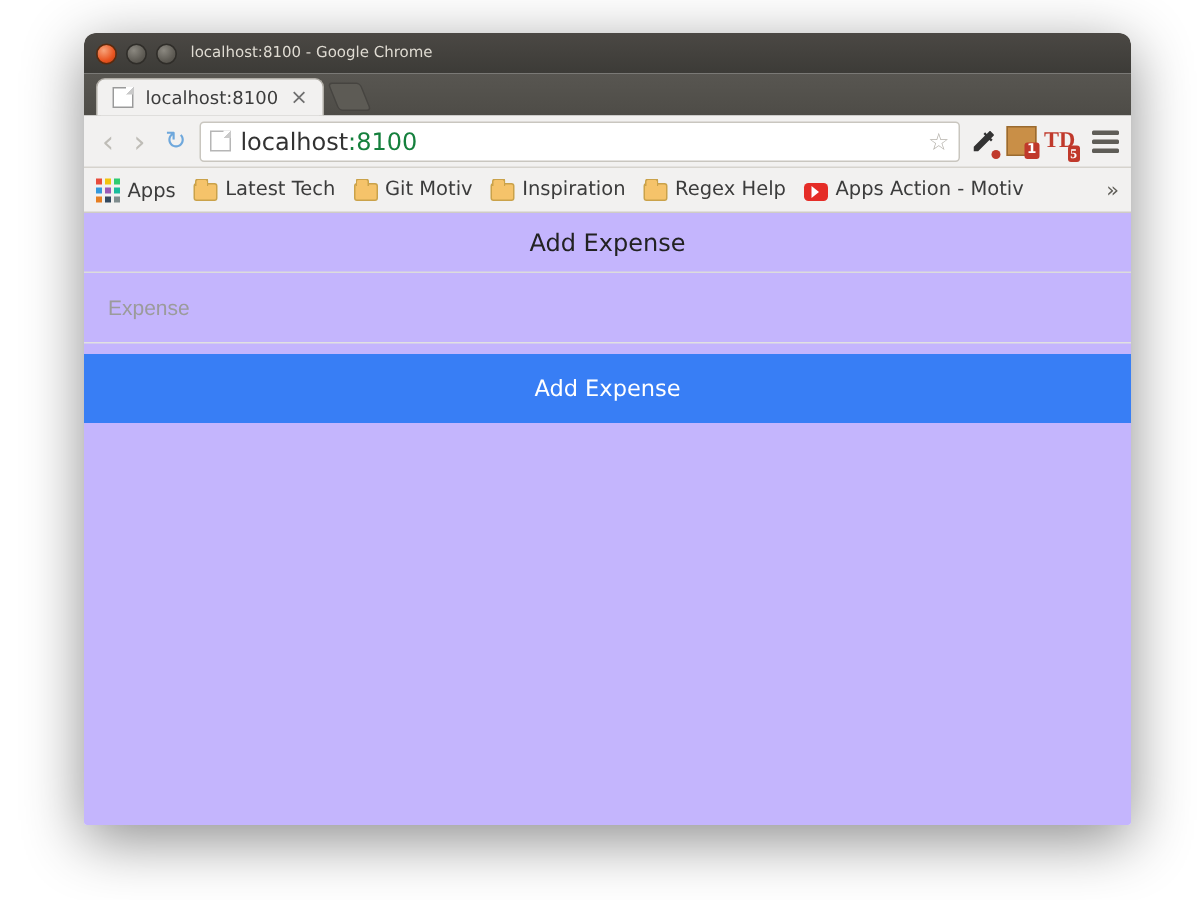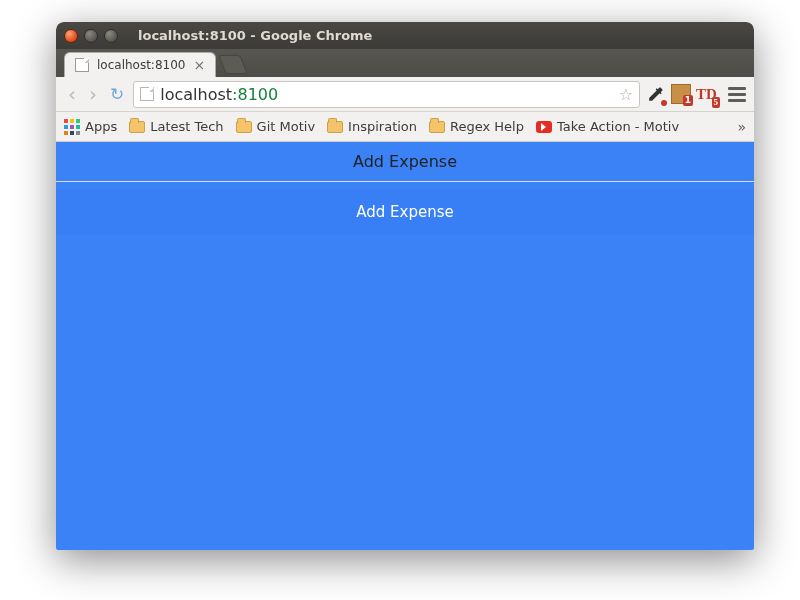--- a/index.html
+++ b/index.html
@@ -20,21 +20,21 @@
     height: 27px;
     background: linear-gradient(#4b4844, #3c3b37);
     border-radius: 7px 7px 0 0;
     display: flex; align-items: center;
     padding: 0 8px;
     gap: 6px;
   }
   .win-btn { width: 14px; height: 14px; border-radius: 50%; display:inline-block; }
   .win-close { background: radial-gradient(circle at 35% 30%, #f7a37a, #e95420 60%, #b63c12); border:1px solid #5a2a0e; }
   .win-min, .win-max { background: radial-gradient(circle at 35% 30%, #8b8880, #5f5c55 60%, #4a4741); border:1px solid #2f2d29; }
-  .titlebar-title { color:#dfdbd2; font-size:13px; font-weight:bold; margin-left:14px; }
+  .titlebar-title { color:#dfdbd2; font-size:10px; font-weight:normal; margin-left:3px; }
 
   
   .tabstrip {
     height: 28px;
     background: linear-gradient(#585651, #4e4c47);
     display:flex; align-items:flex-end;
     padding-left:8px;
   }
   .tab {
     height: 25px; background: #f2f1f0;
@@ -94,29 +94,29 @@
   .apps-icon{display:grid;grid-template-columns:repeat(3,4px);grid-auto-rows:4px;gap:2px;}
   .apps-icon span:nth-child(1){background:#e74c3c;}
   .apps-icon span:nth-child(2){background:#f1c40f;}
   .apps-icon span:nth-child(3){background:#2ecc71;}
   .apps-icon span:nth-child(4){background:#3498db;}
   .apps-icon span:nth-child(5){background:#9b59b6;}
   .apps-icon span:nth-child(6){background:#1abc9c;}
   .apps-icon span:nth-child(7){background:#e67e22;}
   .apps-icon span:nth-child(8){background:#34495e;}
   .apps-icon span:nth-child(9){background:#7f8c8d;}
-  .bm-item{display:flex;align-items:center;gap:5px;white-space:nowrap;}
+  .bm-item{display:flex;align-items:flex-end;gap:5px;white-space:nowrap;}
   .folder-icon{width:16px;height:12px;background:#f5c36a;border:1px solid #caa24a;border-radius:2px;position:relative;}
   .folder-icon::before{content:"";position:absolute;top:-4px;left:0;width:7px;height:4px;background:#f5c36a;border:1px solid #caa24a;border-bottom:none;border-radius:2px 2px 0 0;}
   .yt-icon{width:16px;height:12px;background:#e52d27;border-radius:3px;position:relative;}
   .yt-icon::after{content:"";position:absolute;left:5px;top:2px;border-left:5px solid #fff;border-top:4px solid transparent;border-bottom:4px solid transparent;}
   .bm-overflow{margin-left:auto;color:#5f5d57;font-size:14px;}
 
   
-  .viewport { position:absolute; top:120px; left:0; right:0; bottom:0; background:#3b82f6; }
+  .viewport { position:absolute; top:120px; left:0; right:0; bottom:0; background:#c4b5fd; }
   .app-header {
     height:40px; display:flex; align-items:center; justify-content:center;
     border-bottom:1px solid #dcdcdc; font-size:16px; color:#222;
   }
   .field {
     height:47px; border-bottom:1px solid #e1e1e1;
     display:flex; align-items:center; padding:0 16px;
   }
   .field input{
     border:none; outline:none; width:100%; font-size:14px; color:#333; background:transparent;
@@ -205,28 +205,31 @@
     <div class="bm-item">
       <span class="folder-icon"></span>
       <span>Inspiration</span>
     </div>
     <div class="bm-item">
       <span class="folder-icon"></span>
       <span>Regex Help</span>
     </div>
     <div class="bm-item">
       <span class="yt-icon"></span>
-      <span>Take Action - Motiv</span>
+      <span>Apps Action - Motiv</span>
     </div>
     <span class="bm-overflow">»</span>
   </div>
 
   <div class="viewport">
     <div class="app-header">
       <span>Add Expense</span>
     </div>
+    <div class="field">
+      <input type="text" placeholder="Expense" style="">
+    </div>
     <div class="gap"></div>
     <div class="add-btn">
       <span>Add Expense</span>
     </div>
   </div>
 
 </div>
 
 </body></html>

